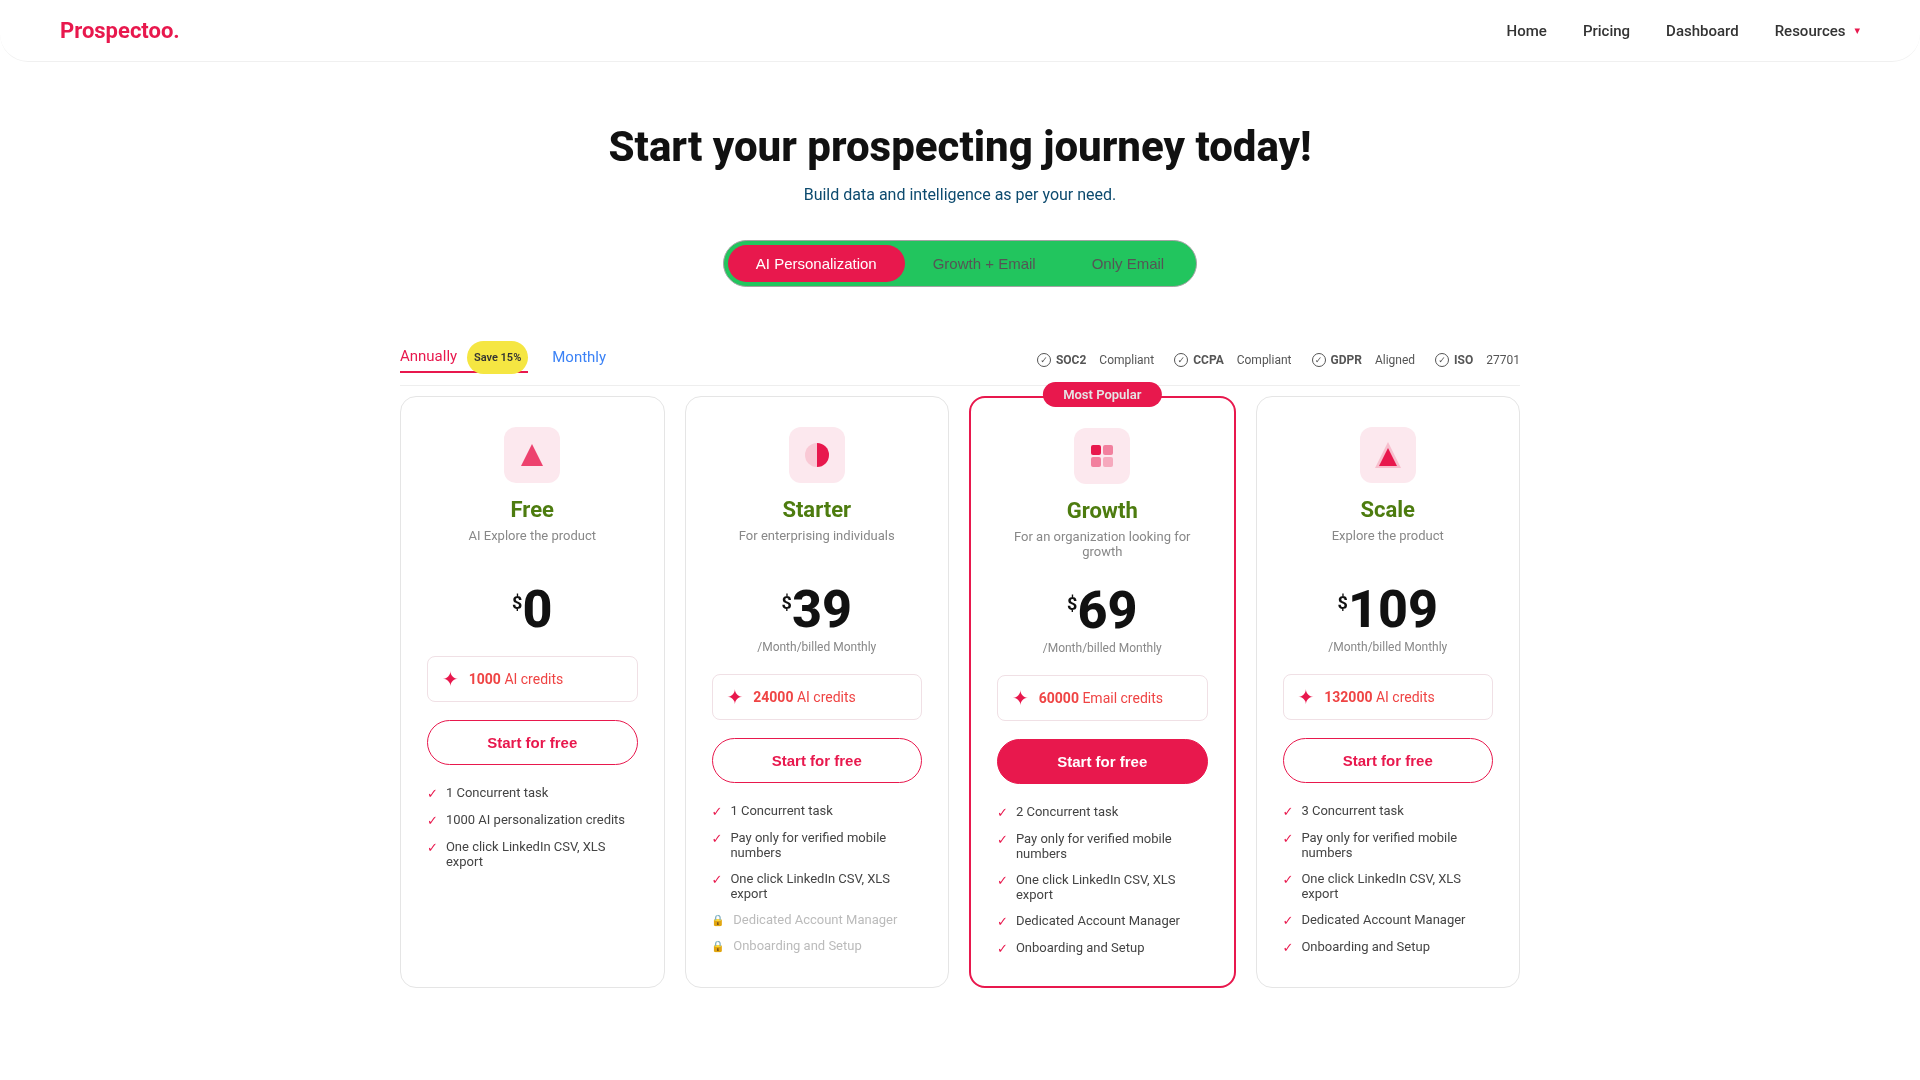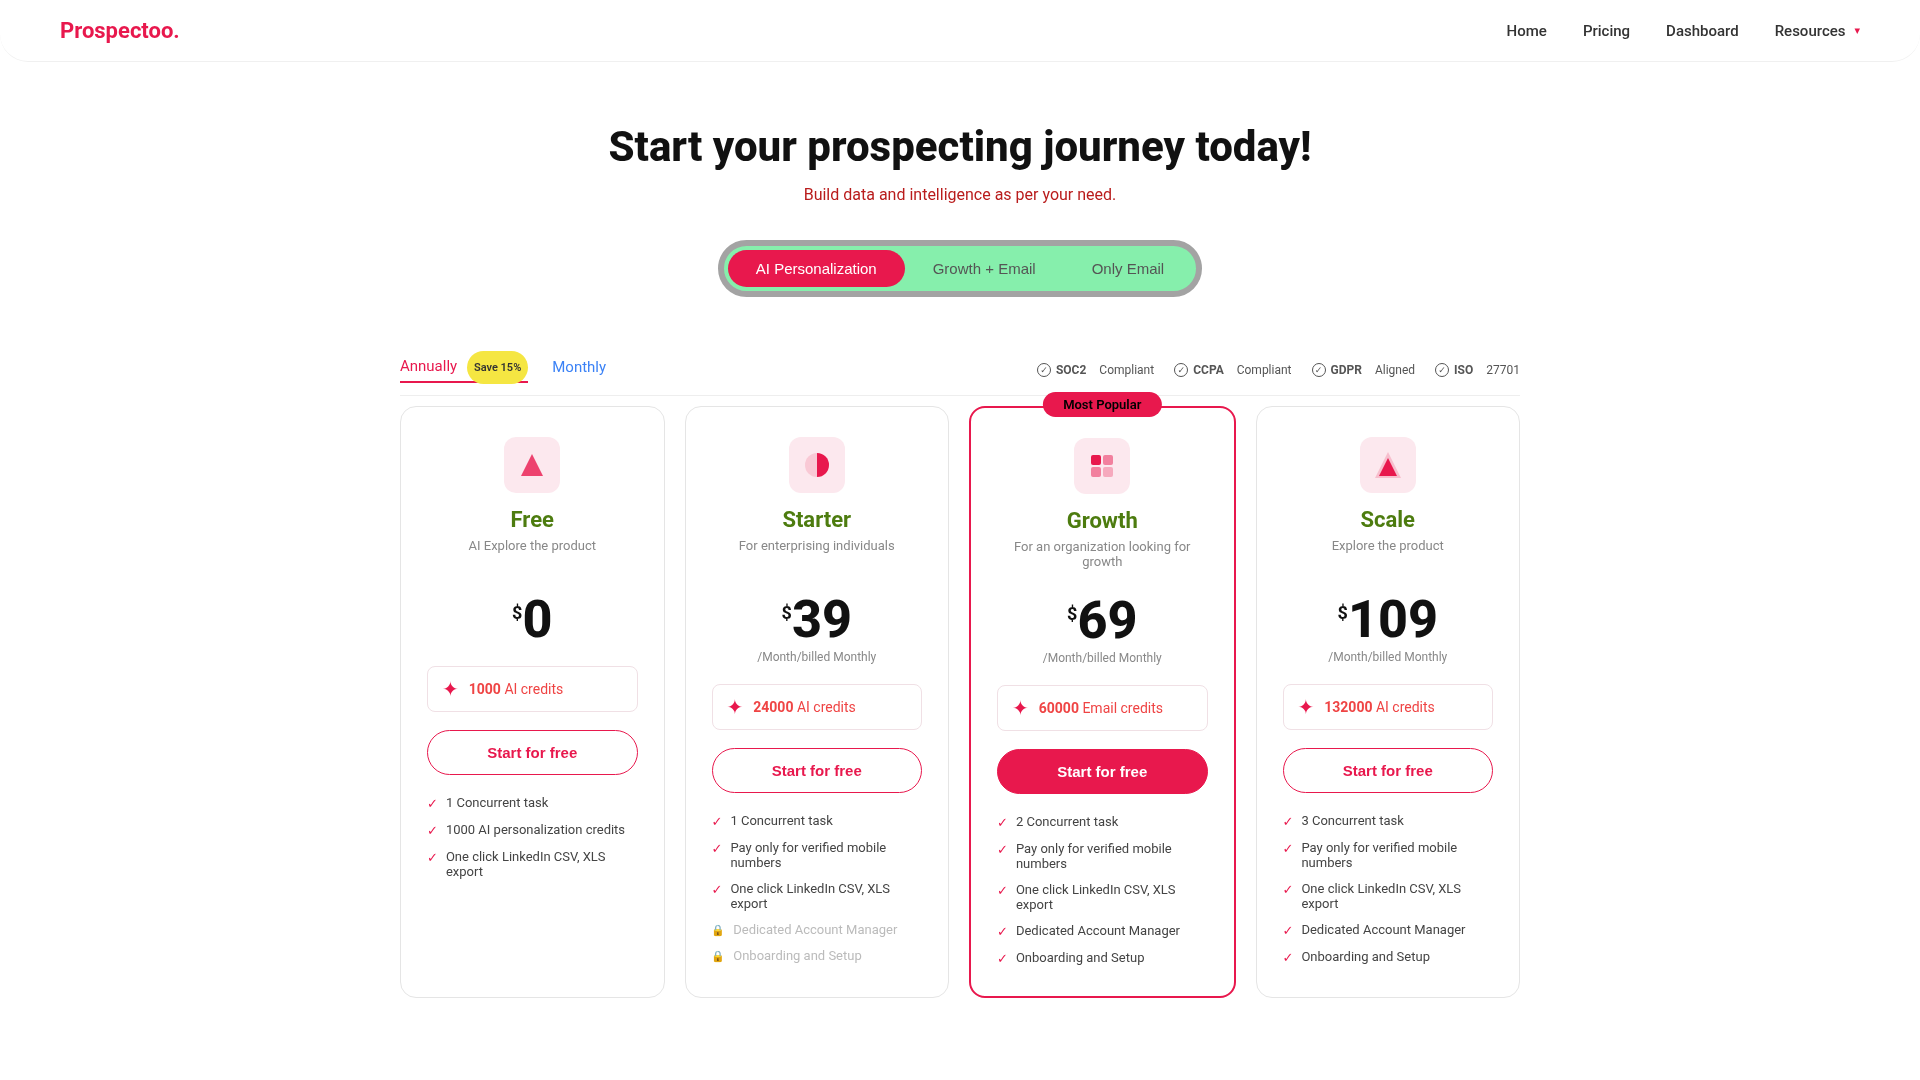--- a/index.html
+++ b/index.html
@@ -10,44 +10,44 @@
     .logo { font-size: 22px; font-weight: 700; color: #111; }
     .logo span { color: #e8184d; }
     .nav-links { display: flex; align-items: center; gap: 36px; }
     .nav-links a { text-decoration: none; color: #333; font-size: 15px; font-weight: 500; }
     .resources-link { display: flex; align-items: center; gap: 9px; }
     .chevron-down { font-size: 11px; color: #e8184d; }
 
     
     .hero { text-align: center; padding: 60px 20px 30px; }
     .hero h1 { font-size: 42px; font-weight: 800; color: #111; margin-bottom: 14px; }
-    .hero p { font-size: 16px; color: #b91c1c; margin-bottom: 36px; }
-
-    
-    .tab-group { display: inline-flex; background: #86efac; border-radius: 50px; padding: 4px; border: 6px solid #a3a3a3; }
+    .hero p { font-size: 16px; color: #0c4a6e; margin-bottom: 36px; }
+
+    
+    .tab-group { display: inline-flex; background: #22c55e; border-radius: 50px; padding: 4px; border: 1px solid #a3a3a3; }
     .tab-btn { padding: 10px 28px; border-radius: 50px; border: none; font-size: 15px; font-weight: 500; cursor: pointer; background: transparent; color: #555; transition: all 0.2s; }
     .tab-btn.active { background: #e8184d; color: #fff; }
 
     
     .billing-section { max-width: 1200px; margin: 0 auto; padding: 30px 40px 10px; }
     .billing-toggle { display: flex; align-items: center; gap: 24px; border-bottom: 1px solid #eee; padding-bottom: 14px; margin-bottom: 20px; }
     .billing-option { font-size: 15px; color: #3b82f6; cursor: pointer; padding-bottom: 14px; position: relative; }
     .billing-option.active { color: #e8184d; border-bottom: 2px solid #e8184d; }
     .save-badge { background: #f5e642; color: #333; font-size: 11px; font-weight: 600; padding: 10px 7px; border-radius: 20px; margin-left: 6px; }
 
     
     .compliance-row { display: flex; align-items: center; gap: 20px; margin-left: auto; }
     .compliance-item { display: flex; align-items: center; gap: 5px; font-size: 12px; color: #555; }
     .compliance-icon { width: 14px; height: 14px; border-radius: 50%; border: 1.5px solid #555; display: inline-flex; align-items: center; justify-content: center; font-size: 9px; }
 
     
     .cards-row { display: flex; gap: 20px; max-width: 1200px; margin: 0 auto; padding: 0 40px 60px; }
     .card { flex: 1; border: 1px solid #e5e5e5; border-radius: 16px; padding: 30px 26px; background: #fff; position: relative; }
     .card.popular { border: 2px solid #e8184d; }
-    .popular-badge { position: absolute; top: -16px; left: 50%; transform: translateX(-50%); background: #e8184d; color: #000000; font-size: 13px; font-weight: 600; padding: 5px 20px; border-radius: 20px; white-space: nowrap; }
+    .popular-badge { position: absolute; top: -16px; left: 50%; transform: translateX(-50%); background: #e8184d; color: #e5e5e5; font-size: 13px; font-weight: 600; padding: 5px 20px; border-radius: 20px; white-space: nowrap; }
 
     
     .plan-icon { width: 56px; height: 56px; background: #fce8ee; border-radius: 12px; margin: 0 auto 14px; display: flex; align-items: center; justify-content: center; }
     .plan-icon svg { width: 30px; height: 30px; }
 
     .plan-name { font-size: 22px; font-weight: 700; color: #4d7c0f; text-align: center; margin-bottom: 6px; }
     .plan-desc { font-size: 13px; color: #888; text-align: center; margin-bottom: 20px; min-height: 36px; }
 
     
     .price-row { display: flex; align-items: flex-start; justify-content: center; margin-bottom: 4px; }

